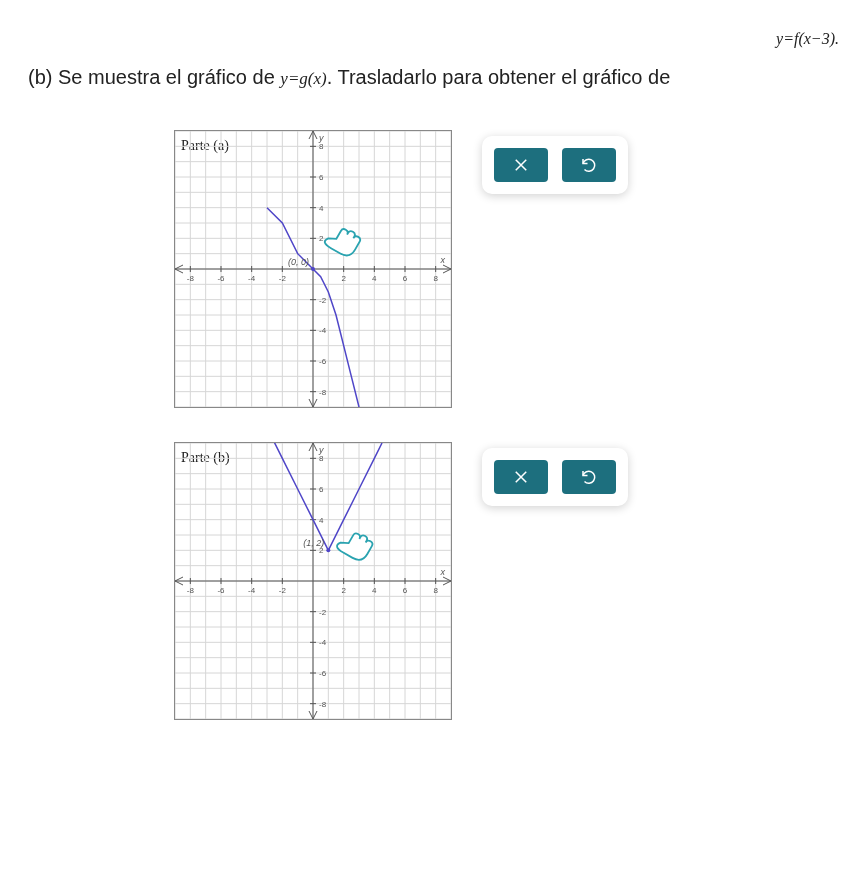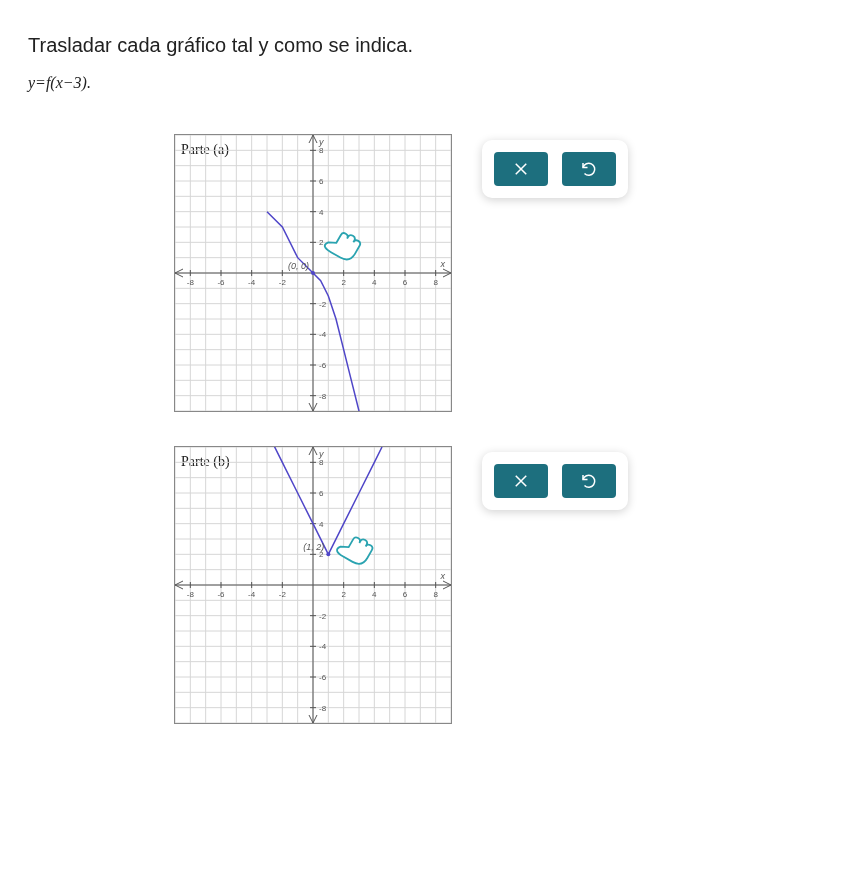--- a/index.html
+++ b/index.html
@@ -50,29 +50,31 @@
     background:#1d6f7e;
     border:none;
     border-radius:4px;
     color:#fff;
     display:flex; align-items:center; justify-content:center;
     cursor:pointer;
   }
   .tool-btn svg { width:18px; height:18px; stroke:#fff; fill:none; stroke-width:2; }
   svg.plot-canvas { position:absolute; inset:0; }
   .instr-block p { margin:0 0 14px 0; }
-  .instr-block .sub { margin-top:-8px; margin-bottom:10px; }
+  .instr-block .sub { margin-top:-8px; margin-bottom:10px;text-align:right; }
 </style>
 </head>
 <body>
 
 <div class="instr-block">
-  <p>Trasladar cada gráfico tal y como se indica.</p>
   <p class="sub">
     <span class="math math-small">y=f(x−3).</span>
+  </p>
+  <p>
+    <span>(b) Se muestra el gráfico de </span><span class="math">y=g(x)</span><span>. Trasladarlo para obtener el gráfico de </span>
   </p>
 </div>
 
 <div class="plots-area">
 
   <div class="plot-row">
     <div class="plot-left-pad"></div>
     <div class="plot-box">
       <div class="plot-label">Parte (a)</div>
       <svg class="plot-canvas" id="plot-a-svg" viewBox="0 0 276 276">

